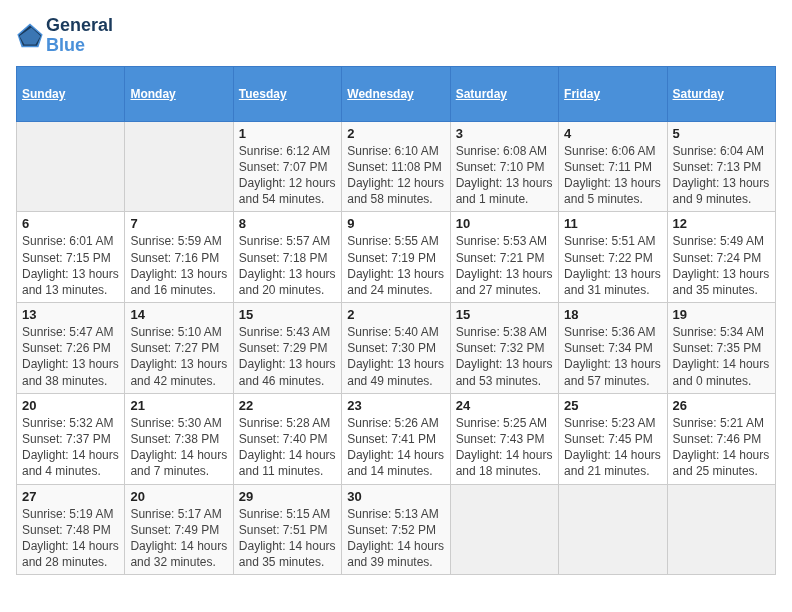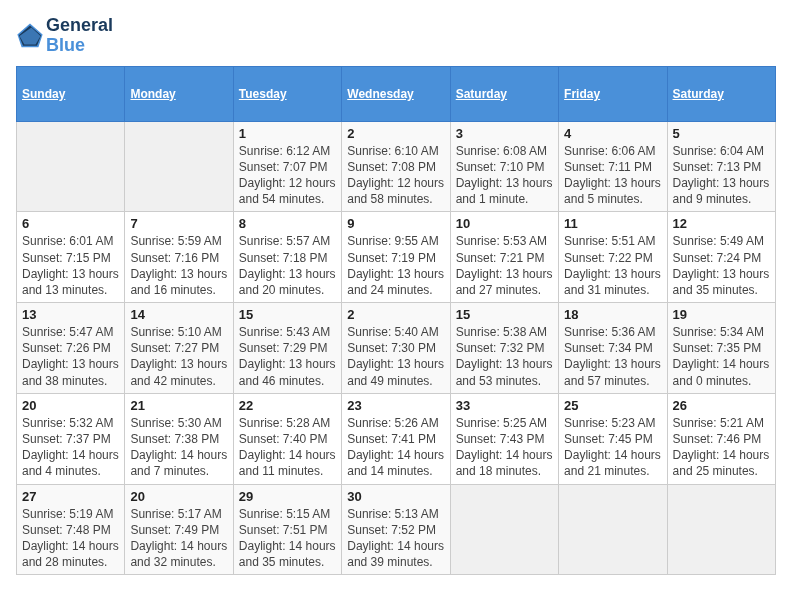--- a/index.html
+++ b/index.html
@@ -128,21 +128,21 @@
         <td class="empty-cell"></td>
         <td>
           <div class="day-num">1</div>
           <div class="day-info">Sunrise: 6:12 AM
 Sunset: 7:07 PM
 Daylight: 12 hours and 54 minutes.</div>
         </td>
         <td>
           <div class="day-num">2</div>
           <div class="day-info">Sunrise: 6:10 AM
-Sunset: 7:08 PM
+Sunset: 11:08 PM
 Daylight: 12 hours and 58 minutes.</div>
         </td>
         <td>
           <div class="day-num">3</div>
           <div class="day-info">Sunrise: 6:08 AM
 Sunset: 7:10 PM
 Daylight: 13 hours and 1 minute.</div>
         </td>
         <td>
           <div class="day-num">4</div>
@@ -171,21 +171,21 @@
 Daylight: 13 hours and 16 minutes.</div>
         </td>
         <td>
           <div class="day-num">8</div>
           <div class="day-info">Sunrise: 5:57 AM
 Sunset: 7:18 PM
 Daylight: 13 hours and 20 minutes.</div>
         </td>
         <td>
           <div class="day-num">9</div>
-          <div class="day-info">Sunrise: 9:55 AM
+          <div class="day-info">Sunrise: 5:55 AM
 Sunset: 7:19 PM
 Daylight: 13 hours and 24 minutes.</div>
         </td>
         <td>
           <div class="day-num">10</div>
           <div class="day-info">Sunrise: 5:53 AM
 Sunset: 7:21 PM
 Daylight: 13 hours and 27 minutes.</div>
         </td>
         <td>
@@ -264,21 +264,21 @@
 Sunset: 7:40 PM
 Daylight: 14 hours and 11 minutes.</div>
         </td>
         <td>
           <div class="day-num">23</div>
           <div class="day-info">Sunrise: 5:26 AM
 Sunset: 7:41 PM
 Daylight: 14 hours and 14 minutes.</div>
         </td>
         <td>
-          <div class="day-num">33</div>
+          <div class="day-num">24</div>
           <div class="day-info">Sunrise: 5:25 AM
 Sunset: 7:43 PM
 Daylight: 14 hours and 18 minutes.</div>
         </td>
         <td>
           <div class="day-num">25</div>
           <div class="day-info">Sunrise: 5:23 AM
 Sunset: 7:45 PM
 Daylight: 14 hours and 21 minutes.</div>
         </td>

